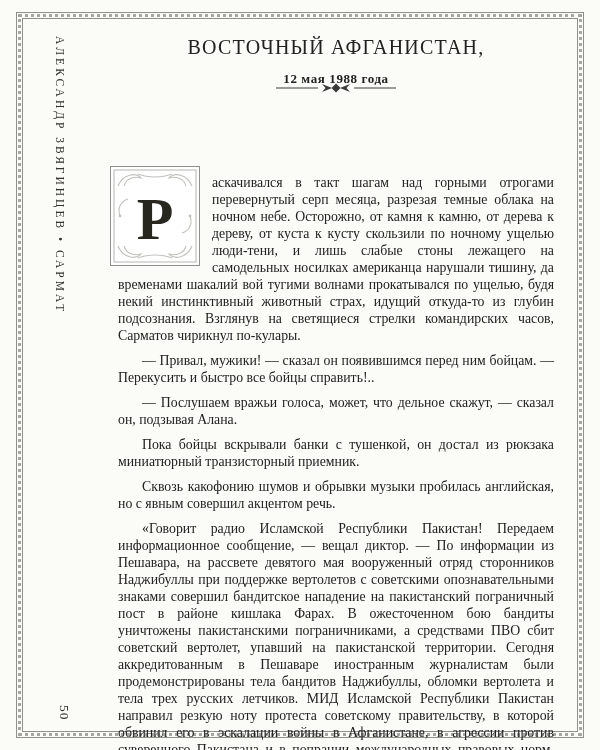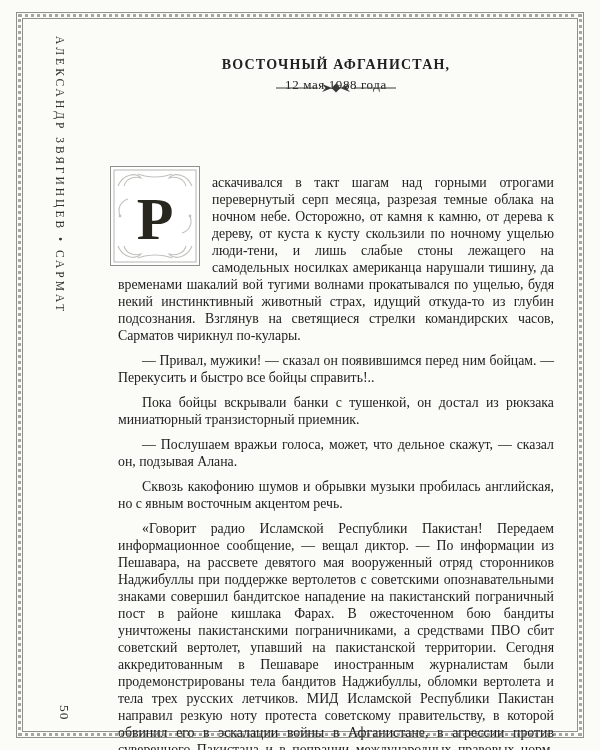--- a/index.html
+++ b/index.html
@@ -59,30 +59,29 @@
     color: #34332f;
   }
   .heading {
     position: absolute;
     top: 36px;
     left: 110px;
     width: 452px;
     text-align: center;
   }
   .heading .h1 {
-    font-weight: bold;
-    font-size: 14px;
+    font-weight: normal;
+    font-size: 20px;
     letter-spacing: 1.2px;
-    margin-top: 21px;
   }
   .heading .h2 {
-    font-weight: normal;
+    font-weight: bold;
     font-size: 13px;
     letter-spacing: 0.6px;
-    margin-top: 4px;
+    margin-top: 12px;
   }
   .divider {
     position: absolute;
     top: 80px;
     left: 110px;
     width: 452px;
     text-align: center;
   }
   .body-text {
     position: absolute;
@@ -151,20 +150,20 @@
           <path d="M28 8 C38 12 52 12 62 8"></path>
         </g>
         <circle cx="10" cy="50" r="1.4" fill="#c1c1bd"></circle>
         <circle cx="80" cy="50" r="1.4" fill="#c1c1bd"></circle>
         <text x="45" y="73" font-size="60" font-weight="bold" text-anchor="middle" fill="#27261f" font-family="&quot;Liberation Serif&quot;, serif">Р</text>
       </svg>
     </div>
 
     <p class="first">аскачивался в такт шагам над горными отрогами перевернутый серп месяца, разрезая темные облака на ночном небе. Осторожно, от камня к камню, от дерева к дереву, от куста к кусту скользили по ночному ущелью люди-тени, и лишь слабые стоны лежащего на самодельных носилках американца нарушали тишину, да временами шакалий вой тугими волнами прокатывался по ущелью, будя некий инстинктивный животный страх, идущий откуда-то из глубин подсознания. Взглянув на светящиеся стрелки командирских часов, Сарматов чирикнул по-кулары.</p>
     <p>— Привал, мужики! — сказал он появившимся перед ним бойцам. — Перекусить и быстро все бойцы справить!..</p>
+    <p>— Послушаем вражьи голоса, может, что дельное скажут, — сказал он, подзывая Алана.</p>
     <p>Пока бойцы вскрывали банки с тушенкой, он достал из рюкзака миниатюрный транзисторный приемник.</p>
-    <p>— Послушаем вражьи голоса, может, что дельное скажут, — сказал он, подзывая Алана.</p>
-    <p>Сквозь какофонию шумов и обрывки музыки пробилась английская, но с явным восточным акцентом речь.</p>
+    <p>Сквозь какофонию шумов и обрывки музыки пробилась английская, но с явным совершил акцентом речь.</p>
     <p>«Говорит радио Исламской Республики Пакистан! Передаем информационное сообщение, — вещал диктор. — По информации из Пешавара, на рассвете девятого мая вооруженный отряд сторонников Наджибуллы при поддержке вертолетов с советскими опознавательными знаками совершил бандитское нападение на пакистанский пограничный пост в районе кишлака Фарах. В ожесточенном бою бандиты уничтожены пакистанскими пограничниками, а средствами ПВО сбит советский вертолет, упавший на пакистанской территории. Сегодня аккредитованным в Пешаваре иностранным журналистам были продемонстрированы тела бандитов Наджибуллы, обломки вертолета и тела трех русских летчиков. МИД Исламской Республики Пакистан направил резкую ноту протеста советскому правительству, в которой обвинил его в эскалации войны в Афганистане, в агрессии против суверенного Пакистана и в попрании международных правовых норм. Представителю Исламской Республики Пакистан дано указание ин-</p>
 
   </div>
 
 </div>
 
 </body></html>

